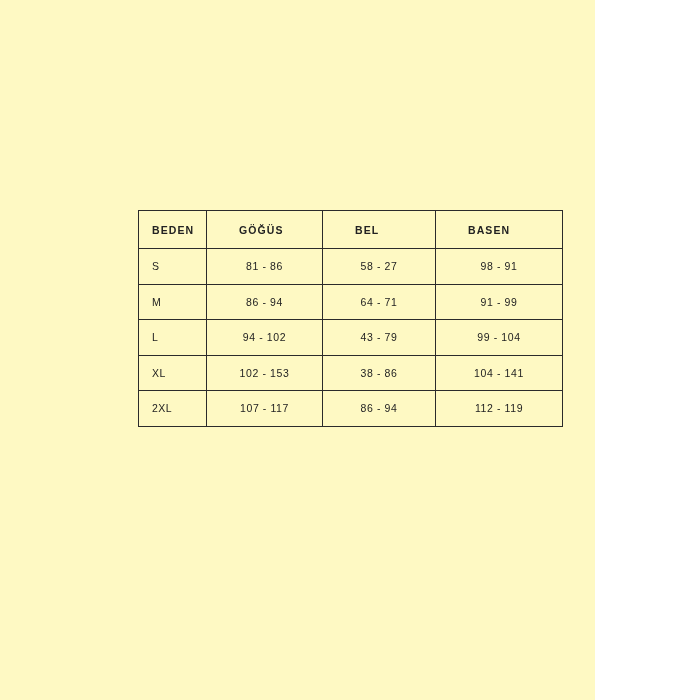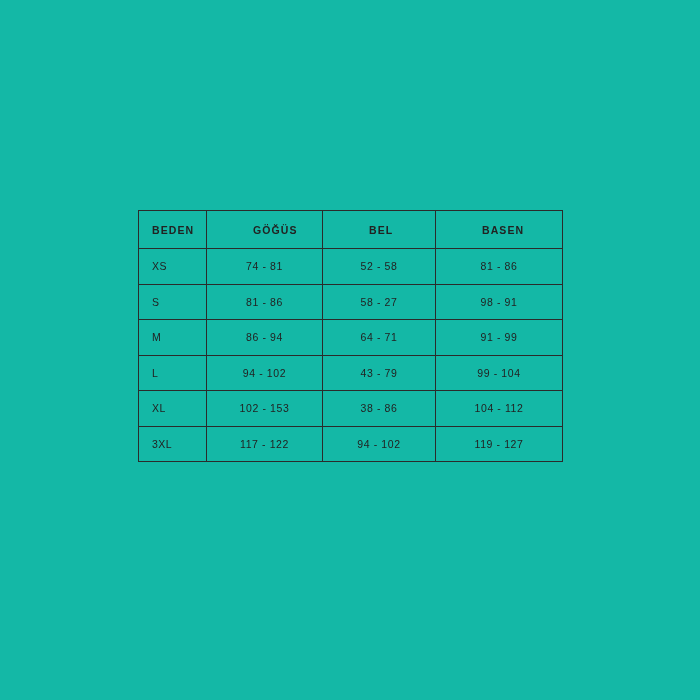--- a/index.html
+++ b/index.html
@@ -5,23 +5,23 @@
   html, body {
     margin: 0;
     padding: 0;
     width: 700px;
     height: 700px;
     background: #ffffff;
     font-family: "Liberation Sans", sans-serif;
   }
   #page {
     position: relative;
-    width: 700px;
+    width: 595px;
     height: 700px;
-    background: #14b8a6;
+    background: #fef9c3;
     overflow: hidden;
   }
   #size-table-wrap {
     position: absolute;
     left: 138px;
     top: 210px;
     width: 424px;
   }
   table.size-table {
     border-collapse: collapse;
@@ -52,21 +52,21 @@
 
   
   table.size-table th.col-first,
   table.size-table td.col-first {
     text-align: left;
     padding-left: 13px;
   }
   
   table.size-table thead th.col-rest {
     text-align: left;
-    padding-left: 46px;
+    padding-left: 32px;
   }
   table.size-table tbody td.col-rest {
     text-align: center;
   }
   table.size-table tbody td.col-first {
     font-size: 10.5px;
     letter-spacing: 0.5px;
   }
 </style>
 </head>
@@ -84,26 +84,20 @@
       <thead>
         <tr>
           <th class="col-first">BEDEN</th>
           <th class="col-rest">GÖĞÜS</th>
           <th class="col-rest">BEL</th>
           <th class="col-rest">BASEN</th>
         </tr>
       </thead>
       <tbody>
         <tr>
-          <td class="col-first">XS</td>
-          <td class="col-rest">74 - 81</td>
-          <td class="col-rest">52 - 58</td>
-          <td class="col-rest">81 - 86</td>
-        </tr>
-        <tr>
           <td class="col-first">S</td>
           <td class="col-rest">81 - 86</td>
           <td class="col-rest">58 - 27</td>
           <td class="col-rest">98 - 91</td>
         </tr>
         <tr>
           <td class="col-first">M</td>
           <td class="col-rest">86 - 94</td>
           <td class="col-rest">64 - 71</td>
           <td class="col-rest">91 - 99</td>
@@ -111,24 +105,24 @@
         <tr>
           <td class="col-first">L</td>
           <td class="col-rest">94 - 102</td>
           <td class="col-rest">43 - 79</td>
           <td class="col-rest">99 - 104</td>
         </tr>
         <tr>
           <td class="col-first">XL</td>
           <td class="col-rest">102 - 153</td>
           <td class="col-rest">38 - 86</td>
-          <td class="col-rest">104 - 112</td>
+          <td class="col-rest">104 - 141</td>
         </tr>
         <tr>
-          <td class="col-first">3XL</td>
-          <td class="col-rest">117 - 122</td>
-          <td class="col-rest">94 - 102</td>
-          <td class="col-rest">119 - 127</td>
+          <td class="col-first">2XL</td>
+          <td class="col-rest">107 - 117</td>
+          <td class="col-rest">86 - 94</td>
+          <td class="col-rest">112 - 119</td>
         </tr>
       </tbody>
     </table>
   </div>
 </div>
 
 </body></html>

